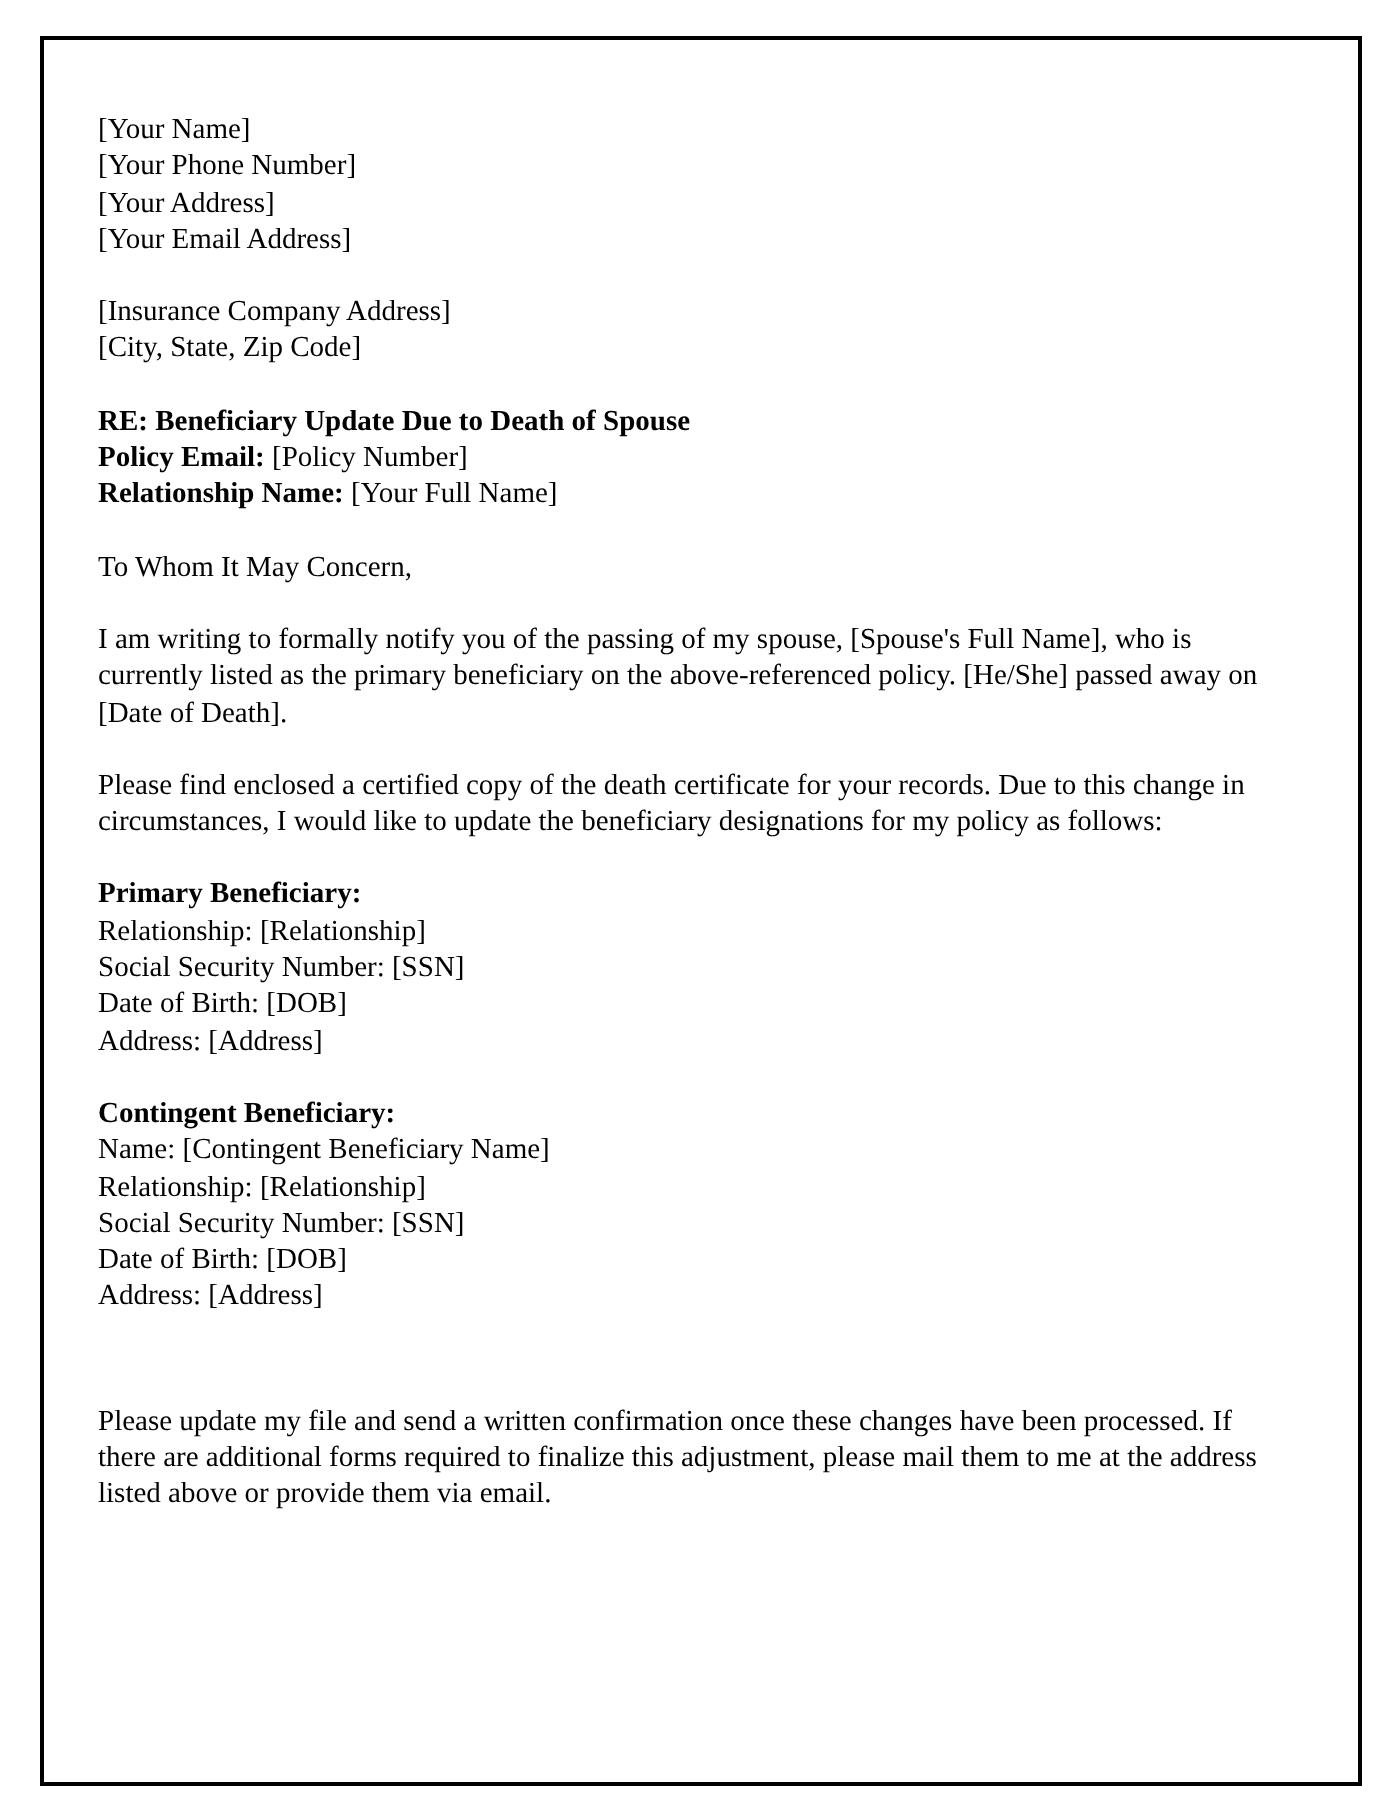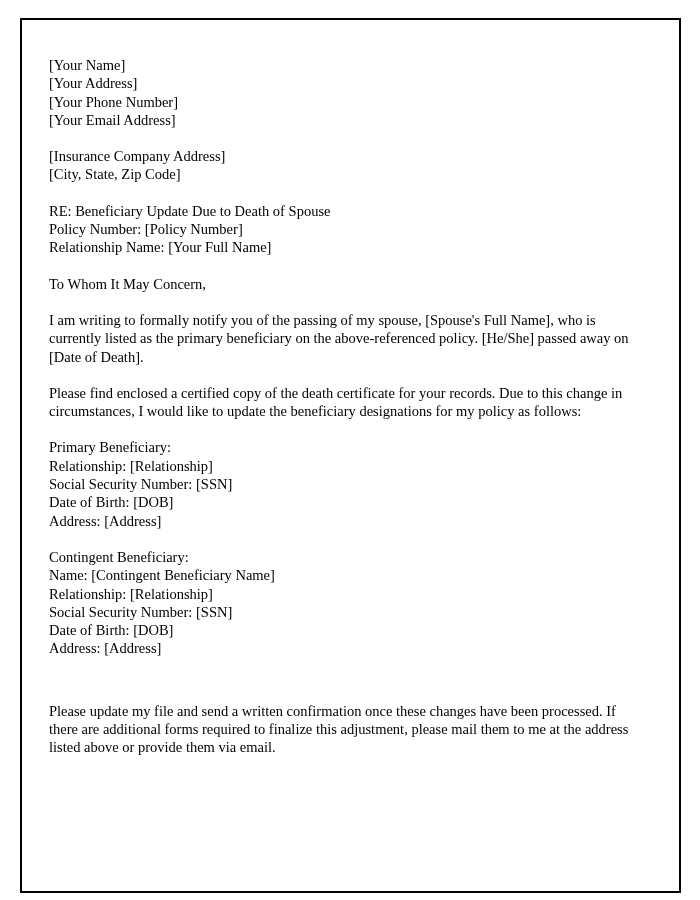--- a/index.html
+++ b/index.html
@@ -20,46 +20,46 @@
     background: #ffffff;
   }
   .content {
     padding: 36px 45px 0 27px;
     color: #000000;
     font-size: 14.5px;
     line-height: 18.3px;
   }
   .block { margin-bottom: 18px; }
   .block:last-child { margin-bottom: 0; margin-top: 44px; }
-  .bold { font-weight: normal; }
+  .bold { font-weight: bold; }
   .line { white-space: normal; }
 </style>
 </head>
 <body>
 
 <div class="page">
   <div class="content">
 
     <div class="block">
       <div class="line">[Your Name]</div>
+      <div class="line">[Your Phone Number]</div>
       <div class="line">[Your Address]</div>
-      <div class="line">[Your Phone Number]</div>
       <div class="line">[Your Email Address]</div>
     </div>
 
 
     <div class="block">
       <div class="line">[Insurance Company Address]</div>
       <div class="line">[City, State, Zip Code]</div>
     </div>
 
     <div class="block">
       <div class="line bold">RE: Beneficiary Update Due to Death of Spouse</div>
       <div class="line">
-        <span class="bold">Policy Number:</span>
+        <span class="bold">Policy Email:</span>
         <span>[Policy Number]</span>
       </div>
       <div class="line">
         <span class="bold">Relationship Name:</span>
         <span>[Your Full Name]</span>
       </div>
     </div>
 
     <div class="block">
       <div class="line">To Whom It May Concern,</div>

